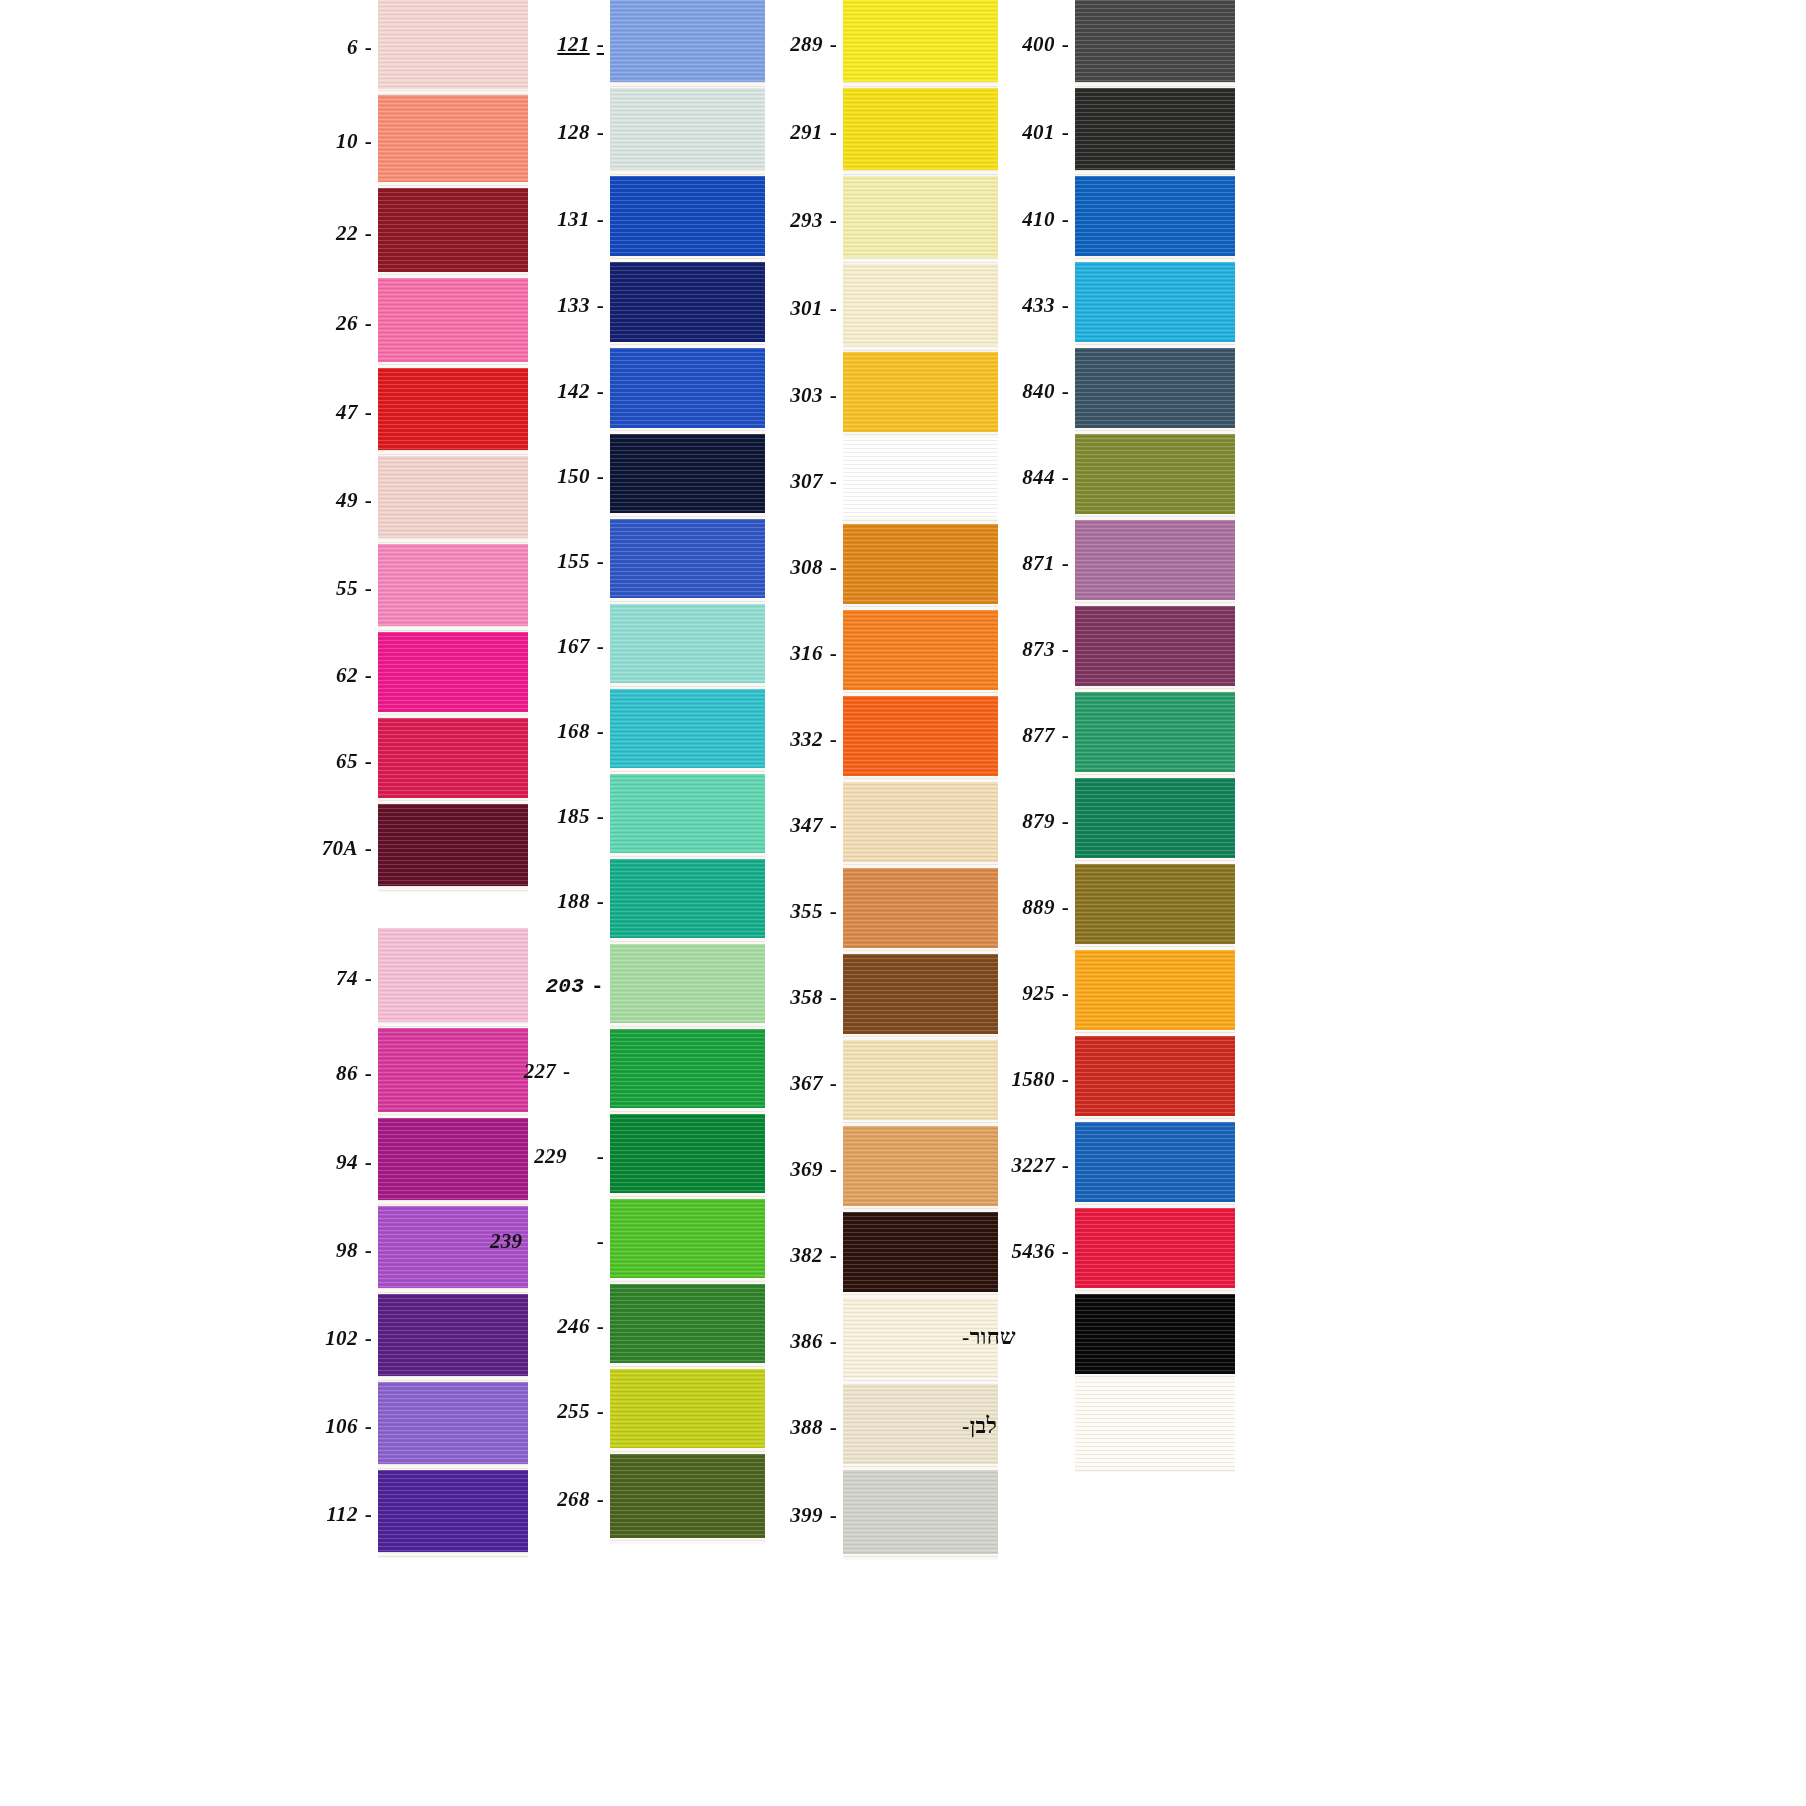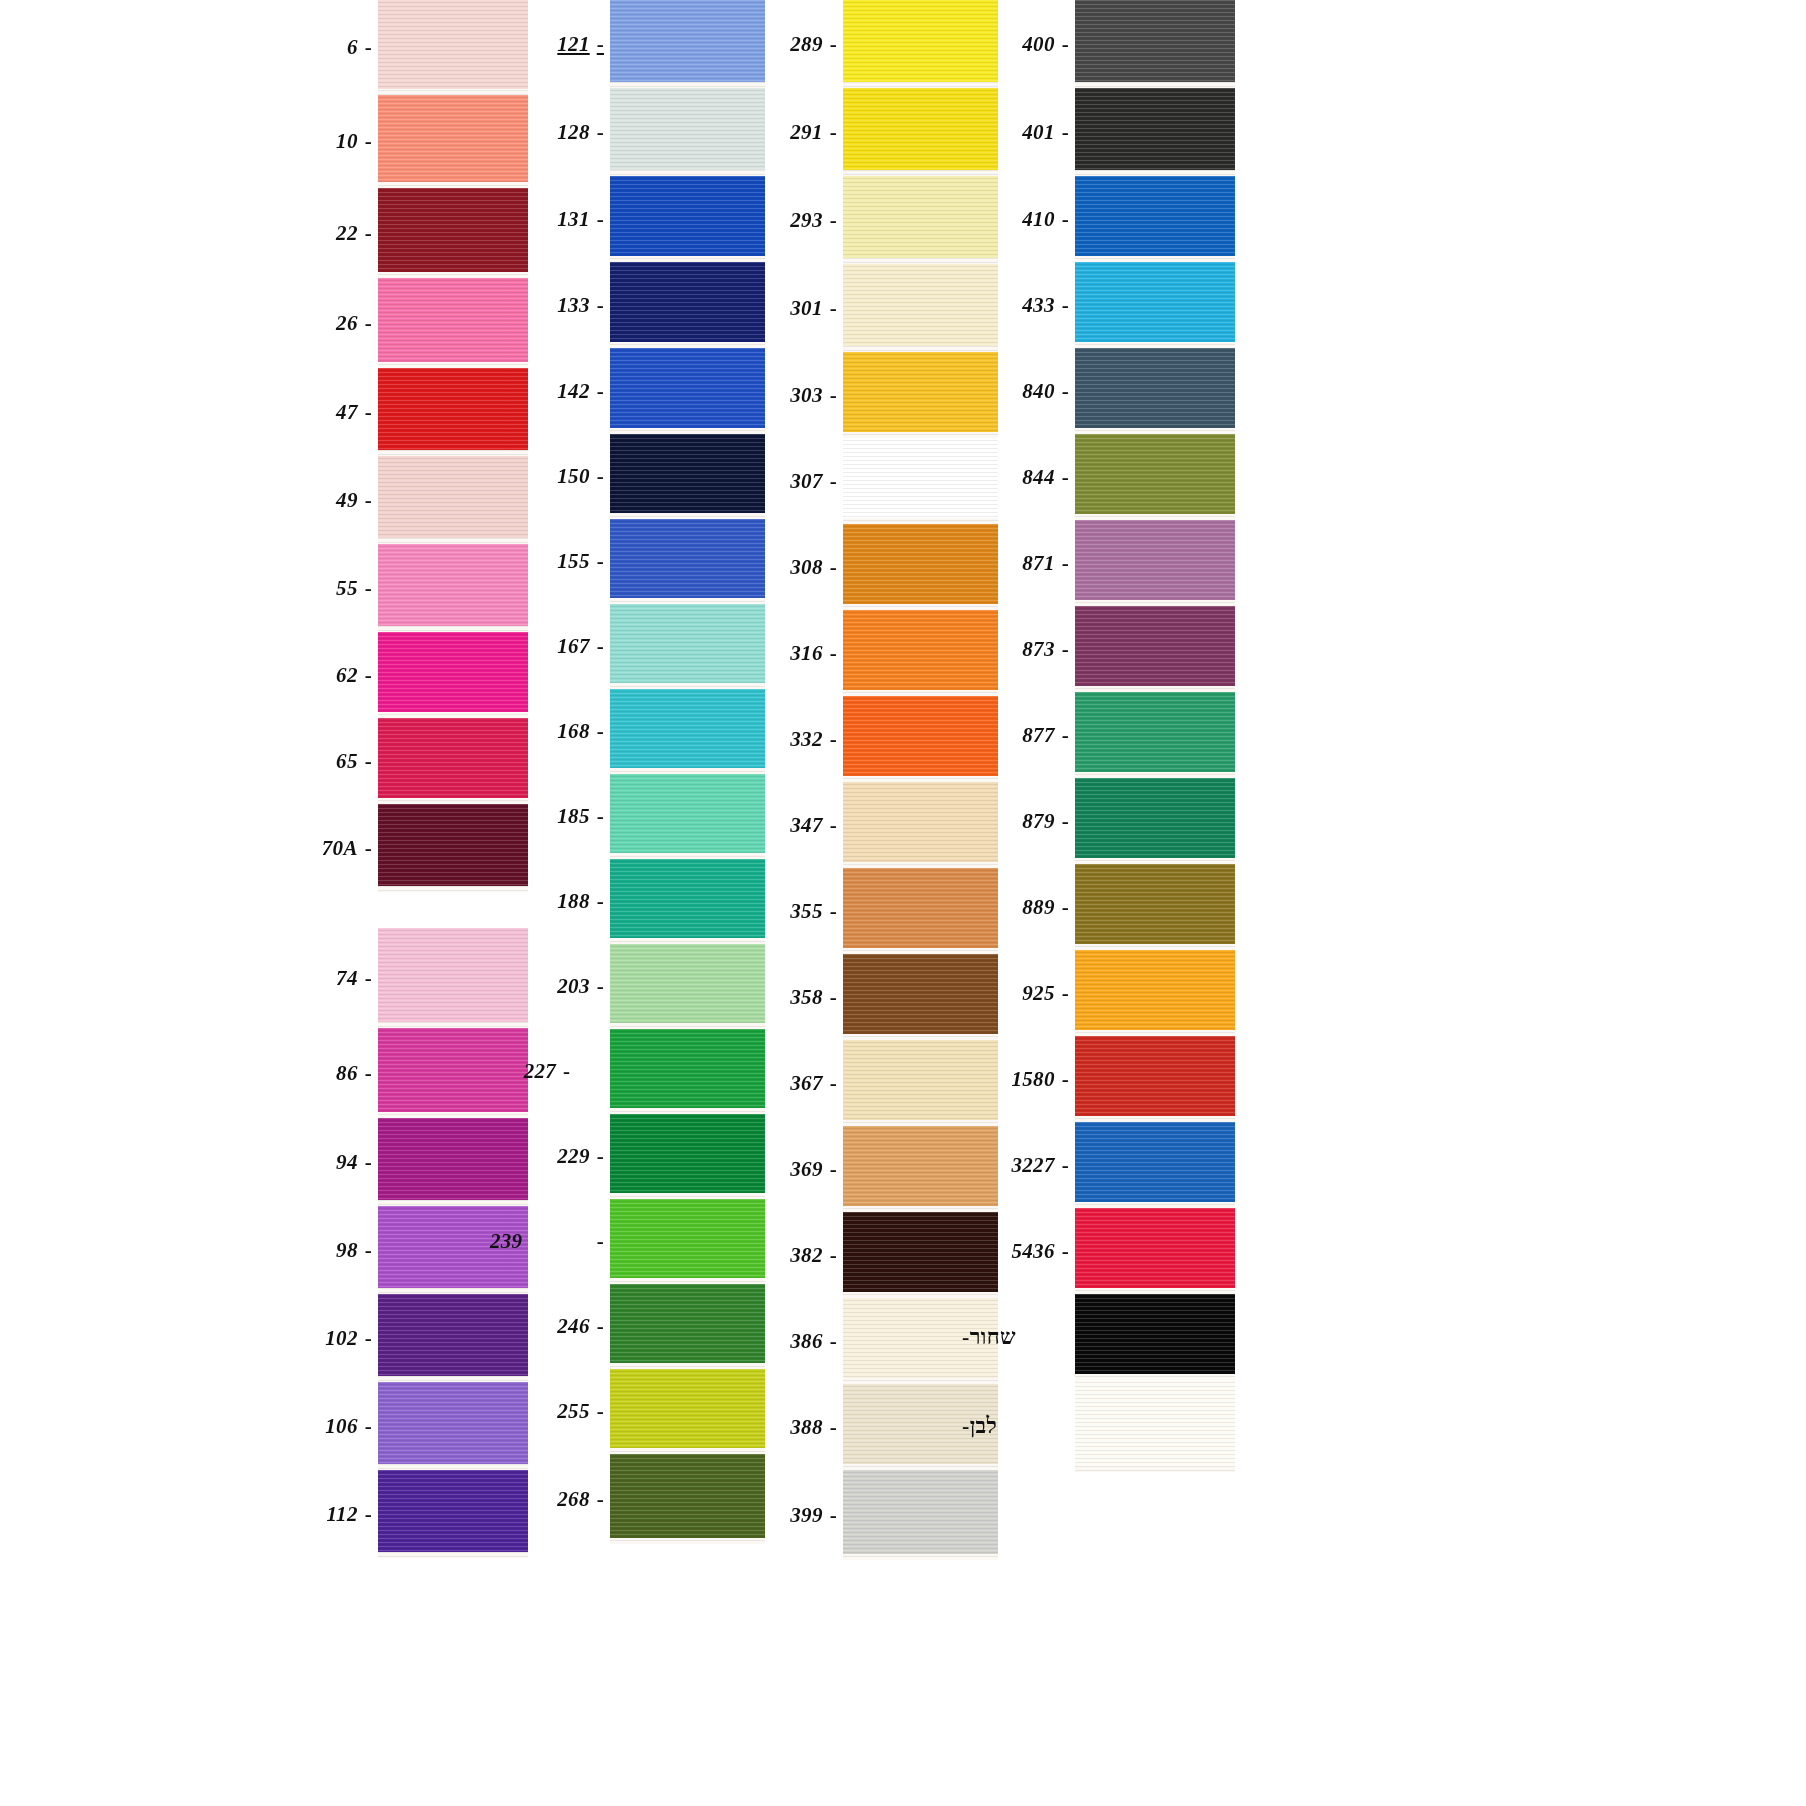--- a/index.html
+++ b/index.html
@@ -264,29 +264,29 @@
           <span class="dash">-</span>
         </div>
         <div class="row-label" style="height: 85px; flex: 0 0 85px;">
           <span>185</span>
           <span class="dash">-</span>
         </div>
         <div class="row-label" style="height: 85px; flex: 0 0 85px;">
           <span>188</span>
           <span class="dash">-</span>
         </div>
-        <div class="row-label" style="height: 85px; flex: 0 0 85px;">
+        <div class="row-label" style="height: 85px; flex: 0 0 85px; font-family: Liberation Mono, monospace;">
           <span>203</span>
           <span class="dash">-</span>
         </div>
         <div class="row-label" style="height: 85px; flex: 0 0 85px; justify-content: center;">
           <span>227</span>
           <span class="dash">-</span>
         </div>
-        <div class="row-label" style="height: 85px; flex: 0 0 85px;">
+        <div class="row-label" style="height: 85px; flex: 0 0 85px; gap: 23px;">
           <span>229</span>
           <span class="dash">-</span>
         </div>
         <div class="row-label" style="height: 85px; flex: 0 0 85px; justify-content: space-between;">
           <span>239</span>
           <span class="dash">-</span>
         </div>
         <div class="row-label" style="height: 85px; flex: 0 0 85px;">
           <span>246</span>
           <span class="dash">-</span>

